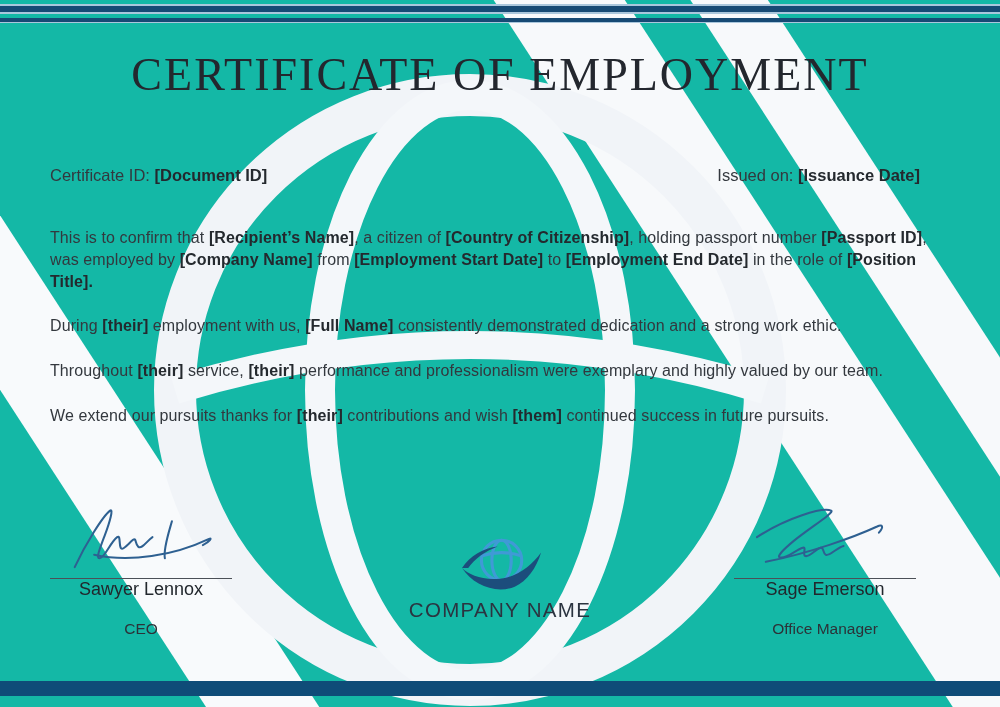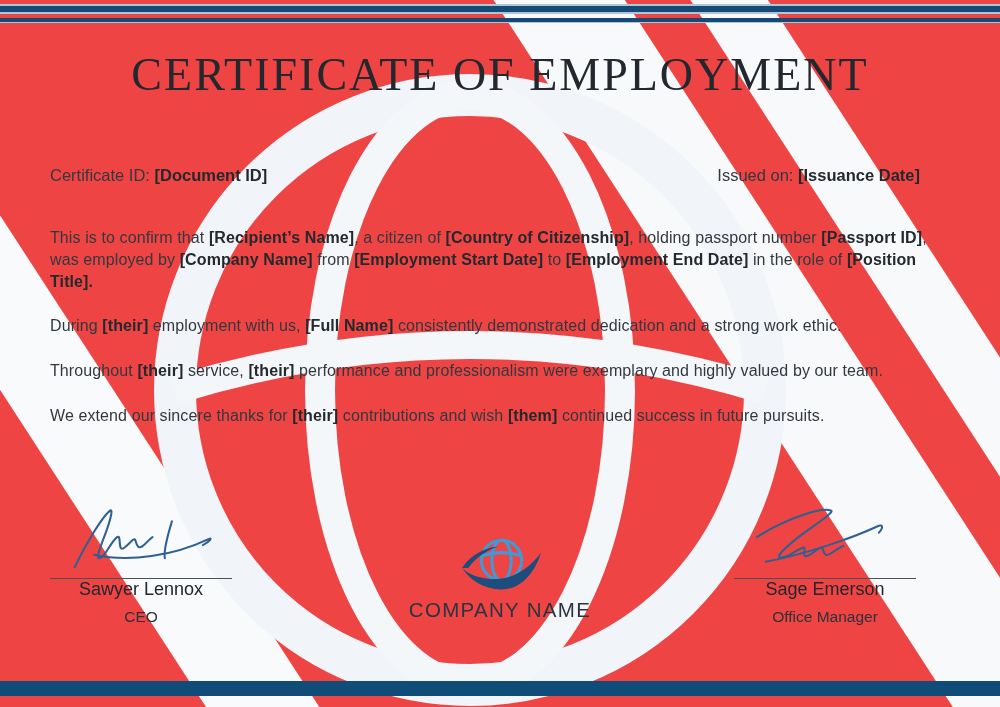--- a/index.html
+++ b/index.html
@@ -2,21 +2,21 @@
 <html style="--data-stripe-navy: #164a74; --data-stripe-navy-bottom: #0f4c78; --data-stripe-lightblue: #aac7dc; --data-body-text: #33383e; --data-title-text: #23272e; --data-signature-ink: #2e6091; --data-logo-lightblue: #3f9ad6; --data-logo-navy: #1c4d7c;"><head>
 <meta charset="utf-8">
 <style>
   :root{
     --navy:#164a74; --navy-deep:#0f4c78; --lightblue:#aac7dc;
     --ink:#33383e; --title-ink:#23272e; --sig-ink:#2e6091; --accent:#3f9ad6;
   }
   *{box-sizing:border-box;}
   html,body{margin:0;padding:0;background:#ffffff;}
   .page{
-    position:relative; width:1000px; height:707px; background:#ef4444;
+    position:relative; width:1000px; height:707px; background:#14b8a6;
     overflow:hidden; font-family:"Liberation Sans", sans-serif;
   }
   .watermark{position:absolute; inset:0; z-index:0; pointer-events:none;}
   .content{position:absolute; inset:0; z-index:1;}
 
   
   .stripe-top-outer{
     position:absolute; top:4px; left:0; right:0; height:10px;
     background:var(--navy);
     border-top:2px solid var(--lightblue); border-bottom:2px solid var(--lightblue);
@@ -50,21 +50,21 @@
   .body-text p{margin:0 0 23px 0;}
   .body-text b{font-weight:700; color:#24292e;}
 
   .sign-row{position:absolute; top:500px; left:0; right:0; height:170px;}
   .sign-block{position:absolute; width:182px; text-align:center;}
   .sign-block.left{left:50px;}
   .sign-block.right{left:734px;}
   .sig-svg{display:block; margin:0 auto 2px auto;}
   .sign-line{border-top:1px solid #4b5057; margin-top:2px;}
   .sign-name{font-size:18px; color:#22272d;}
-  .sign-role{margin-top:8px; font-size:15.5px; color:#2c3238;text-align:center;}
+  .sign-role{margin-top:20px; font-size:15.5px; color:#2c3238;text-align:center;}
 
   .company-block{position:absolute; left:380px; width:240px; text-align:center; top:34px;}
   .company-logo{display:block; margin:0 auto;}
   .company-name{margin-top:2px; font-size:20.5px; font-weight:400; letter-spacing:1.3px; color:#2b3440;}
 </style>
 </head>
 <body>
 
 <div class="page">
 
@@ -94,21 +94,21 @@
       </div>
       <div>
         <span>Issued on: </span><b>[Issuance Date]</b>
       </div>
     </div>
 
     <div class="body-text" id="paragraphs">
         <p><span>This is to confirm that </span><b>[Recipient’s Name]</b><span>, a citizen of </span><b>[Country of Citizenship]</b><span>, holding passport number </span><b>[Passport ID]</b><span>, was employed by </span><b>[Company Name]</b><span> from </span><b>[Employment Start Date]</b><span> to </span><b>[Employment End Date]</b><span> in the role of </span><b>[Position Title].</b></p>
         <p><span>During </span><b>[their]</b><span> employment with us, </span><b>[Full Name]</b><span> consistently demonstrated dedication and a strong work ethic.</span></p>
         <p><span>Throughout </span><b>[their]</b><span> service, </span><b>[their]</b><span> performance and professionalism were exemplary and highly valued by our team.</span></p>
-        <p><span>We extend our sincere thanks for </span><b>[their]</b><span> contributions and wish </span><b>[them]</b><span> continued success in future pursuits.</span></p>
+        <p><span>We extend our pursuits thanks for </span><b>[their]</b><span> contributions and wish </span><b>[them]</b><span> continued success in future pursuits.</span></p>
       </div>
 
     <div class="sign-row">
 
       <div class="sign-block left">
         <svg class="sig-svg" width="172" height="76" viewBox="0 0 190 86" aria-hidden="true">
           <g fill="none" stroke="#2e6091" stroke-width="2.3" stroke-linecap="round" stroke-linejoin="round">
             <path d="M20,76 C32,50 52,18 60,12 C64,9 60,24 54,40 C48,56 44,66 48,66 C54,66 60,48 68,42 C72,39 70,50 72,54 C74,58 80,50 86,45 C90,42 88,50 92,53 C96,56 102,46 108,42"></path>
             <path d="M42,62 C82,71 132,63 172,44 C176,42 173,47 165,51"></path>
             <path d="M130,24 C126,38 120,56 122,66"></path>

